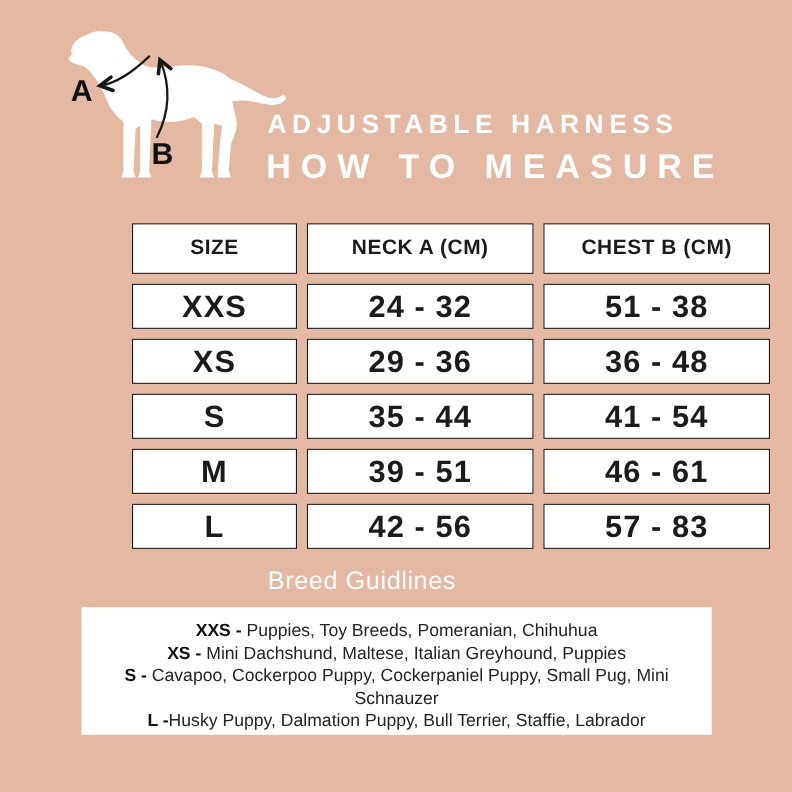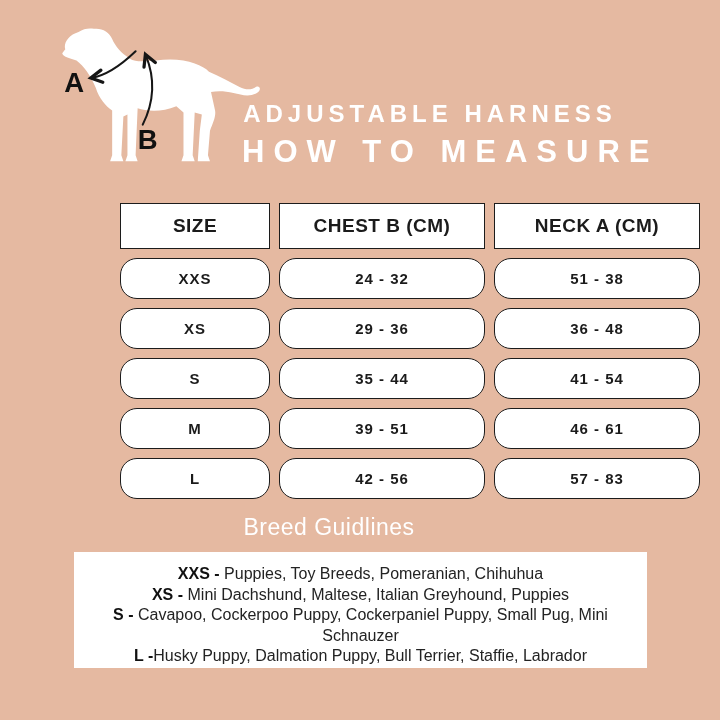--- a/index.html
+++ b/index.html
@@ -19,21 +19,21 @@
     position:absolute;left:72px;top:203px;
     display:grid;grid-template-columns:150px 206px 206px;
     grid-template-rows:46px repeat(5,41px);gap:9px;margin-left:48px;
   }
   .cell{
     background:#ffffff;border:1.5px solid #1c1c1c;box-sizing:border-box;
     display:flex;align-items:center;justify-content:center;
     font-weight:700;color:#1b1b1b;
   }
   .cell.head{font-size:19px;letter-spacing:0.5px;}
-  .cell.data{font-size:15px;letter-spacing:1px;border-radius:17px;}
+  .cell.data{font-size:28px;letter-spacing:1px;}
   
   .breed-heading{
     position:absolute;left:0;top:514px;width:658px;text-align:center;
     color:#ffffff;font-size:23px;font-weight:400;letter-spacing:0.5px;
   }
   .breed-box{
     position:absolute;left:74px;top:552px;width:573px;height:116px;
     background:#ffffff;box-sizing:border-box;padding:12px 14px 0;
     text-align:center;color:#232323;font-size:16px;line-height:20.5px;
   }
@@ -87,22 +87,22 @@
     <text x="86" y="134" font-size="27" font-weight="700" fill="#111111" font-family="Liberation Sans, sans-serif">B</text>
   </svg>
 
   <div class="title-block">
     <div class="subtitle">ADJUSTABLE HARNESS</div>
     <div class="main-title">HOW TO MEASURE</div>
   </div>
 
   <div class="size-table">
     <div class="cell head">SIZE</div>
+    <div class="cell head">NECK A (CM)</div>
     <div class="cell head">CHEST B (CM)</div>
-    <div class="cell head">NECK A (CM)</div>
 
     <div class="cell data">XXS</div>
     <div class="cell data">24 - 32</div>
     <div class="cell data">51 - 38</div>
 
     <div class="cell data">XS</div>
     <div class="cell data">29 - 36</div>
     <div class="cell data">36 - 48</div>
 
     <div class="cell data">S</div>

